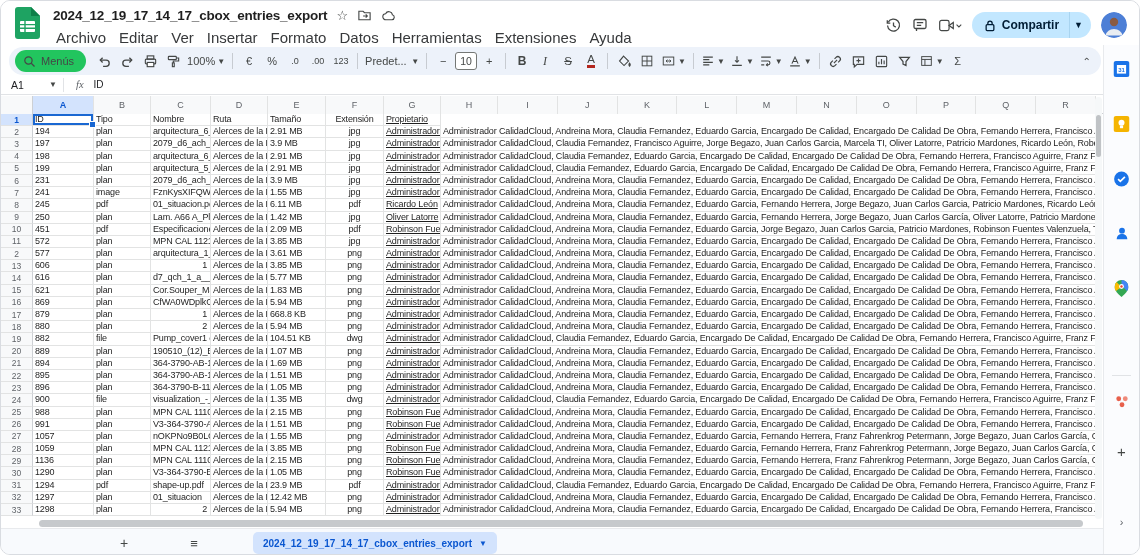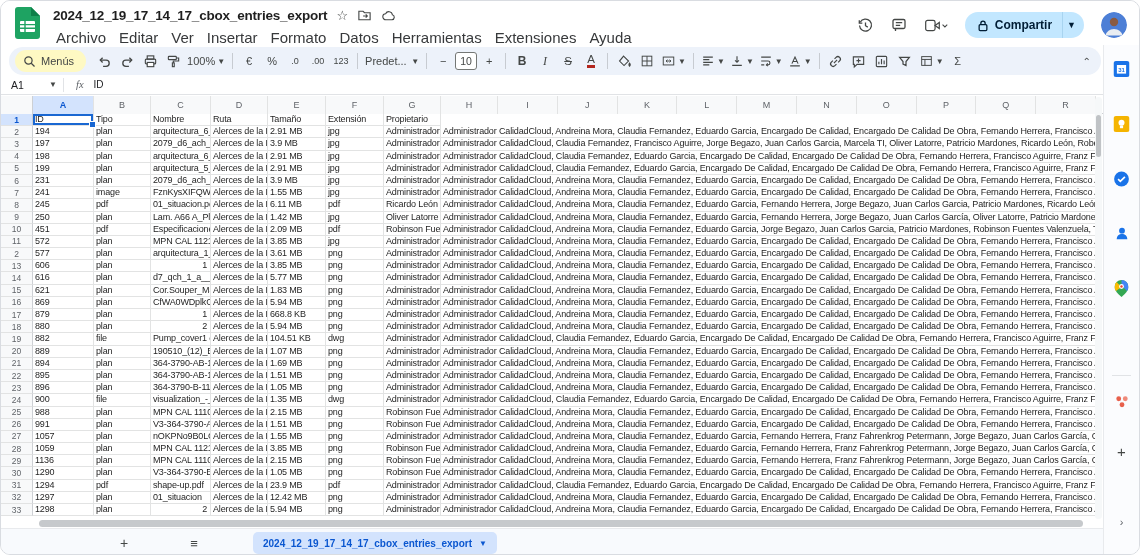--- a/index.html
+++ b/index.html
@@ -9,31 +9,31 @@
 
   
   .titlebar{position:absolute;top:0;left:0;right:0;height:44px;background:#fff;}
   .logo{position:absolute;left:14px;top:6px;width:25px;height:32px;}
   .title-row{position:absolute;left:52px;top:7px;display:flex;align-items:center;gap:9px;}
   .doc-title{font-size:13.5px;font-weight:700;color:#1f1f1f;letter-spacing:-.2px;}
   .trow-ic{color:#444746;display:inline-flex;}
   .star{font-size:13px;line-height:13px;color:#444746;}
   .menubar{position:absolute;left:50px;top:27px;display:flex;gap:3px;}
   .menu-item{font-size:15px;color:#37393b;padding:1px 5px;border-radius:6px;}
-  .tb-right{position:absolute;right:12px;top:11px;display:flex;align-items:center;gap:17px;}
+  .tb-right{position:absolute;right:12px;top:11px;display:flex;align-items:center;gap:10px;}
   .tb-right .hic{color:#444746;display:inline-flex;align-items:center;}
   .share{display:flex;align-items:center;height:26px;background:#c2e7ff;border-radius:13px;overflow:hidden;}
   .share .main{display:flex;align-items:center;gap:6px;padding:0 10px 0 12px;font-size:12px;font-weight:700;color:#001d35;}
   .share .dd{padding:0 8px 0 4px;color:#001d35;font-size:9px;border-left:1px solid #a8d4f0;height:100%;display:flex;align-items:center;}
   .avatar{width:26px;height:26px;border-radius:50%;overflow:hidden;}
 
   
   .toolbar{position:absolute;top:46px;left:8px;right:38px;height:28px;background:#edf2fa;border-radius:14px;
     display:flex;align-items:center;padding:0 10px 0 6px;gap:1px;color:#444746;}
-  .menus-pill{display:flex;align-items:center;gap:5px;background:#fef9c3;border-radius:12px;height:22px;padding:0 12px 0 8px;margin-right:6px;font-size:11px;color:#444746;}
+  .menus-pill{display:flex;align-items:center;gap:5px;background:#22c55e;border-radius:12px;height:22px;padding:0 12px 0 8px;margin-right:6px;font-size:11px;color:#444746;}
   .ti{min-width:22px;height:22px;display:flex;align-items:center;justify-content:center;border-radius:4px;font-size:11px;gap:2px;padding:0 2px;}
   .ti .car{font-size:8px;color:#444746;}
   .tsep{width:1px;height:16px;background:#c7cbd1;margin:0 4px;}
   .bold-b{font-weight:700;font-size:12px;}
   .ital-b{font-style:italic;font-family:"Liberation Serif",serif;font-size:12px;}
   .strike-b{text-decoration:line-through;font-size:11.5px;}
   .tcolor{font-size:11.5px;border-bottom:3px solid #b3261e;line-height:11px;}
   .fsize-box{width:22px;height:18px;border:1px solid #747775;border-radius:3px;background:#fff;display:flex;align-items:center;justify-content:center;font-size:10.5px;}
   .small-label{font-size:9px;}
   .collapse{margin-left:auto;font-size:10px;color:#444746;}
@@ -55,21 +55,21 @@
   .rows{position:absolute;top:18px;left:0;width:1104px;height:405px;overflow:hidden;}
   .row{display:flex;height:12.2px;}
   .rn{width:32px;flex:none;border-right:1px solid #cdd0d4;border-bottom:1px solid #e2e3e3;background:#f8f9fa;
      font-size:8.5px;color:#5f6368;display:flex;align-items:center;justify-content:center;}
   .r1 .rn{background:#d3e3fd;color:#0b57d0;font-weight:700;}
   .c{flex:none;border-right:1px solid #e2e3e3;border-bottom:1px solid #e2e3e3;font-size:9px;letter-spacing:-.15px;
      color:#1f1f1f;line-height:11.2px;padding:0 2px;white-space:nowrap;overflow:hidden;}
   .ca{width:61px;padding-right:3px;}
   .r1 .ca{text-align:left;position:relative;box-shadow:inset 0 0 0 2px #1967d2;overflow:visible;z-index:2;background:#fff;}
   .r1 .ca::after{content:"";position:absolute;right:-3px;bottom:-3px;width:5px;height:5px;background:#1967d2;border:1px solid #fff;}
-  .cb{width:57px;}.cc{width:60px;}.cd{width:57px;}.ce{width:58px;}.cf{width:58px;}.cg{width:57px;}
+  .cb{width:57px;}.cc{width:60px;}.cd{width:57px;}.ce{width:58px;}.cf{width:58px;text-align:center;}.cg{width:57px;text-decoration:underline;}
   .cc.num{text-align:right;padding-right:3px;}
   .ch{width:661px;border-right:none;}
   .r1 .ch{background-image:repeating-linear-gradient(to right,transparent 0 58.8px,#e2e3e3 58.8px 59.8px);}
   .vscroll{position:absolute;top:96px;right:37px;width:7px;height:422px;background:#f6f8f9;border-radius:4px;}
   .vthumb{position:absolute;top:18px;left:1px;width:5px;height:42px;background:#c0c3c6;border-radius:3px;}
   .hscroll{position:absolute;left:38px;right:56px;top:519px;height:7px;}
   .hthumb{width:100%;height:7px;background:#c6c9cc;border-radius:4px;}
 
   
   .tabbar{position:absolute;left:0;right:36px;top:527px;height:28px;background:#f8fafd;border-top:1px solid #e8eaed;}

